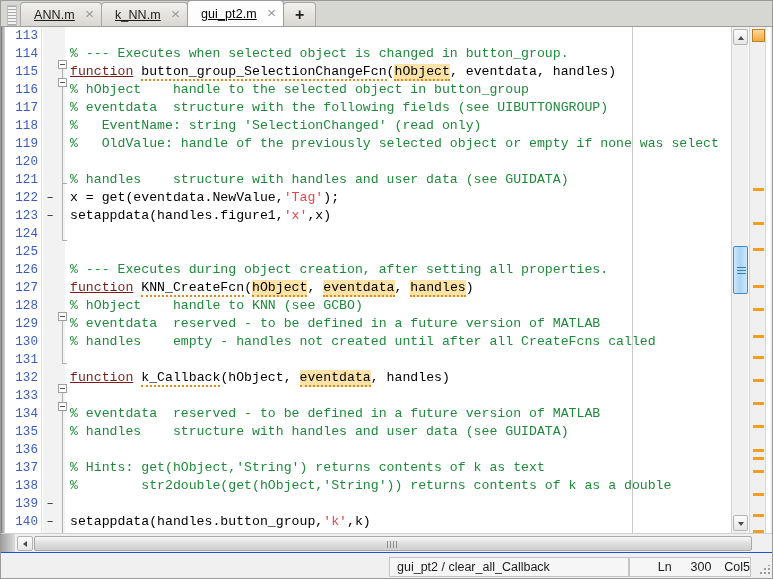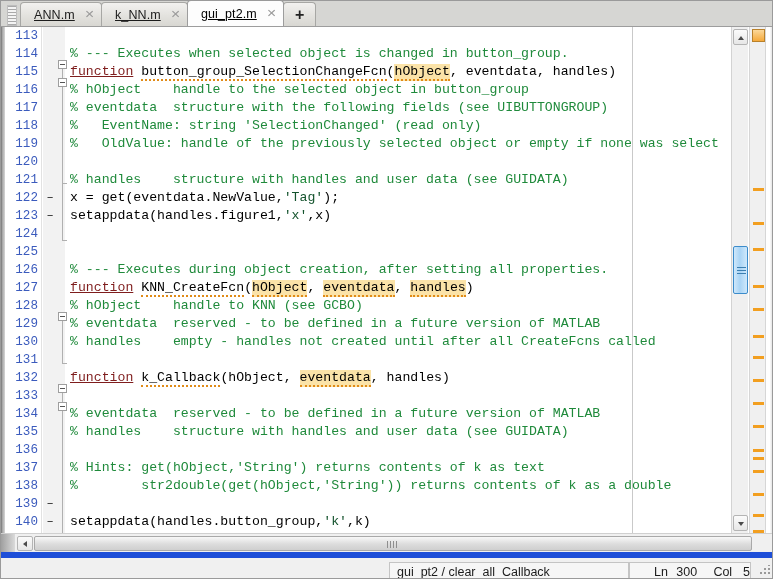--- a/index.html
+++ b/index.html
@@ -135,21 +135,21 @@
     color: #2a2a2a; font-size: 12px;
   }
   .ctext {
     position: absolute; left: 68px; top: 0;
     color: #000;
   }
 
   
   .cm  { color: #1f8a3b; }      
   .kw  { color: #7f1d1d; text-decoration: underline; }      
-  .str { color: #14532d; }
+  .str { color: #ef4444; }
 
   .hl {
     background: #fbe3a8;
     box-shadow: 0 0 0 0px #fbe3a8;
   }
   .sq {
     border-bottom: 2px dotted #e08b18;
     padding-bottom: 0px;
   }
 
@@ -281,33 +281,33 @@
   .hs-left-cap {
     position: absolute; left: 0; top: 0; width: 14px; height: 19px;
     background: linear-gradient(to right, #a0a0a0, #dadada);
   }
 
   
   .statusbar {
     position: absolute; left: 0; top: 551px;
     width: 773px; height: 28px;
     background: #f0f0f0;
-    border-top: 6px solid #1d4ed8;
+    border-top: 1px solid #1d4ed8;
   }
   .sb-panel {
     position: absolute; top: 4px;
     height: 20px;
     background: #f6f6f6;
     border: 1px solid #c4c4c4;
     font-size: 12.5px;
     color: #1b1b1b;
     display: flex; align-items: center;
   }
   .sb-func { left: 388px; width: 240px; padding-left: 7px; }
-  .sb-pos  { left: 628px; width: 122px; padding-left: 24px; }
+  .sb-pos  { left: 628px; width: 122px; padding-left: 18px; text-align: right; }
   .sb-pos span { display: inline-block; }
   .sb-ln-label { width: 24px; }
   .sb-ln-val { width: 40px; }
   .sb-col-label { width: 32px; }
   .grip-corner {
     position: absolute; right: 4px; bottom: 4px;
     width: 11px; height: 11px;
     background:
       radial-gradient(circle 1px at 2px 8px, #9a9a9a 99%, transparent 100%),
       radial-gradient(circle 1px at 6px 8px, #9a9a9a 99%, transparent 100%),

